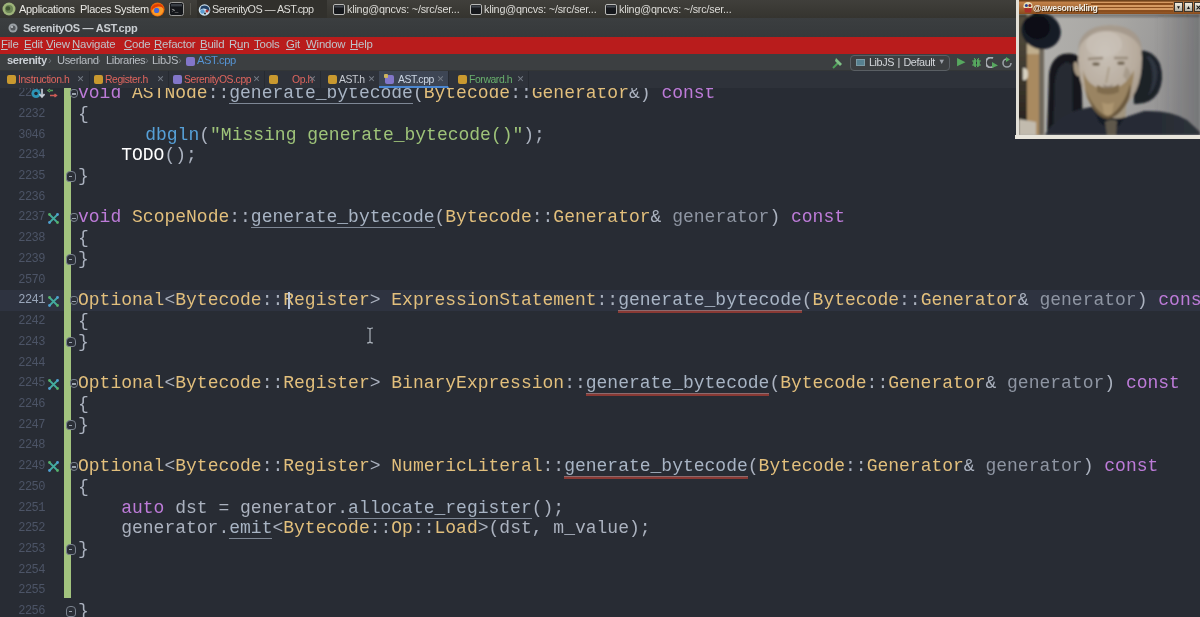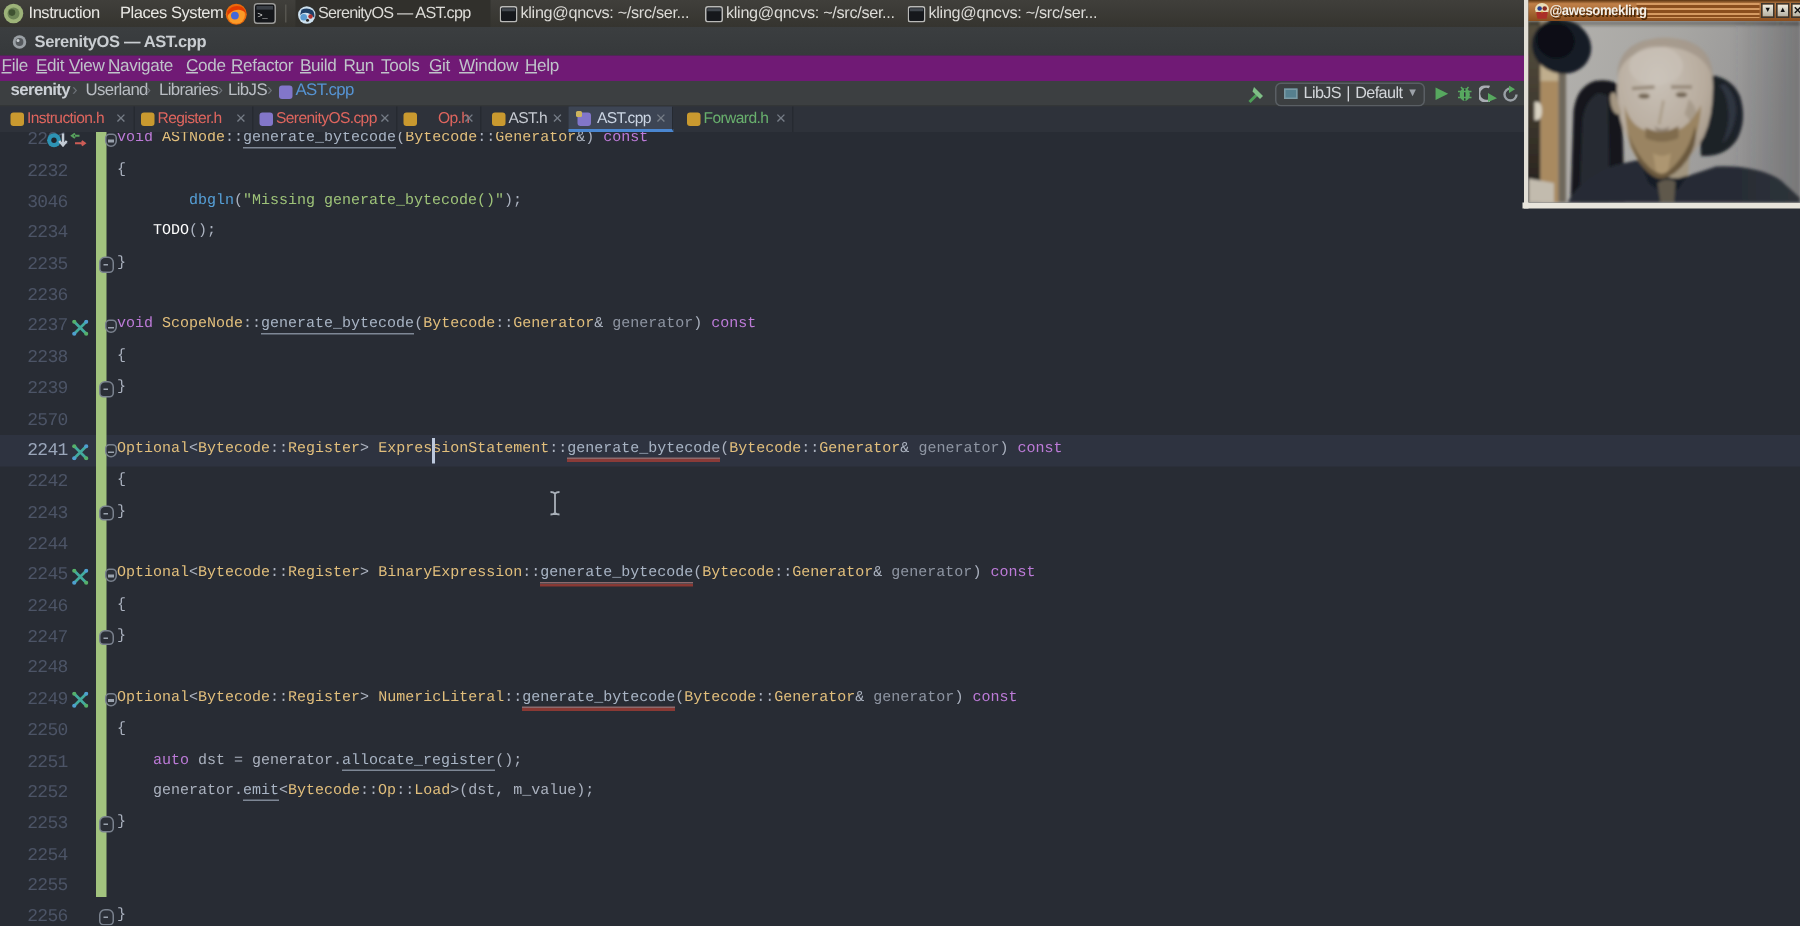--- a/index.html
+++ b/index.html
@@ -4,52 +4,52 @@
   html,body{margin:0;padding:0;background:#282c34;}
   body{width:1200px;height:617px;position:relative;overflow:hidden;
        font-family:"Liberation Sans",sans-serif;-webkit-font-smoothing:antialiased;}
   .abs{position:absolute;}
   
   #panel{left:0;top:0;width:1200px;height:18px;background:linear-gradient(#403f3b,#35342f);color:#e8e7e3;font-size:11px;letter-spacing:-0.3px;}
   #panel .mi{position:absolute;top:2px;line-height:15px;}
   .wbtn{position:absolute;top:0;height:18px;color:#dcdbd7;font-size:10.8px;line-height:18px;letter-spacing:-0.2px;white-space:nowrap;overflow:hidden;}
   
   #titlebar{left:0;top:18px;width:1200px;height:19px;background:linear-gradient(#3b3e40,#36393b);color:#c9cdd1;}
-  #menubar{left:0;top:37px;width:1200px;height:17px;background:#701a75;color:#bfc3c9;font-size:11.4px;letter-spacing:-0.2px;}
+  #menubar{left:0;top:37px;width:1200px;height:17px;background:#b91c1c;color:#bfc3c9;font-size:11.4px;letter-spacing:-0.2px;}
   #menubar span{position:absolute;top:1px;}
   #navbar{left:0;top:54px;width:1200px;height:16px;background:#3c3f41;color:#b9bdc3;font-size:11.2px;letter-spacing:-0.4px;border-bottom:1px solid #333637;}
   #tabbar{left:0;top:71px;width:1200px;height:17px;background:#2e323a;z-index:2;}
   .tab{position:absolute;top:0;height:17px;font-size:10.4px;line-height:17px;color:#c7cbd2;letter-spacing:-0.4px;border-right:1px solid #262a31;white-space:nowrap;overflow:hidden;}
   .tab .ic{position:absolute;top:4px;width:9px;height:9px;border-radius:2px;}
   .tab .x{position:absolute;top:0;color:#767d87;font-size:9px;}
   
   #editor{left:0;top:86px;width:1200px;height:531px;background:#282c34;overflow:hidden;z-index:1;}
   .ln{position:absolute;left:16px;width:29px;text-align:right;color:#4c5466;font-family:"Liberation Mono",monospace;font-size:12px;line-height:20.72px;letter-spacing:-0.5px;}
-  .cl{position:absolute;left:78px;font-family:"Liberation Mono",monospace;font-size:10px;line-height:20.72px;color:#abb2bf;white-space:pre;letter-spacing:0.0px;}
+  .cl{position:absolute;left:78px;font-family:"Liberation Mono",monospace;font-size:18px;line-height:20.72px;color:#abb2bf;white-space:pre;letter-spacing:0.0px;}
   .k{color:#bd7bd8;} .t{color:#e2bf7c;} .b{color:#56a0d8;margin-left:24px;} .s{color:#9ec379;} .r{color:#ffffff;} .p{color:#8e95a2;}
   .f{color:#a8b4c4;border-bottom:1px solid #7e8795;}
   .fe{color:#a8b4c4;border-bottom:1px solid #8d6a6d;box-shadow:0 2px 0 rgba(178,62,53,0.7);}
   #curline{left:0;top:204.3px;width:1200px;height:20.7px;background:#2e3340;}
   #greenbar{left:64px;top:0px;width:7px;height:512px;background:#a2c37e;}
   .fold{position:absolute;background:#2b2f37;border:1px solid #7a828e;box-sizing:border-box;}
   .fold:before{content:"";position:absolute;left:1.5px;top:3.8px;width:3.5px;height:1.2px;background:#9aa2ad;}
   .foldo{left:69.5px;width:8px;height:9.5px;border-radius:3px 3px 4px 4px;}
   .foldc{left:66px;width:10px;height:10.5px;border-radius:4px 4px 3px 3px;}
   
   #cam{left:1015px;top:0;width:185px;height:139px;z-index:5;}
 </style></head>
 <body>
 
 <div id="panel" class="abs">
   <svg class="abs" style="left:2px;top:2px" width="14" height="14">
       <circle cx="7" cy="7" r="6.5" fill="#9db379"></circle>
       <circle cx="7" cy="7" r="4" fill="#6c8455"></circle>
       <circle cx="6" cy="6.4" r="2.2" fill="#3f5231"></circle>
     </svg>
-  <span class="mi" style="left:19px">Instruction</span>
+  <span class="mi" style="left:19px">Applications</span>
   <span class="mi" style="left:80px">Places</span>
   <span class="mi" style="left:114px">System</span>
   <svg class="abs" style="left:150px;top:2px" width="15" height="15">
       <circle cx="7.5" cy="7.5" r="7" fill="#e8690c"></circle>
       <circle cx="7.5" cy="8" r="5.8" fill="#fb9b28"></circle>
       <circle cx="6.6" cy="8.4" r="2.6" fill="#4468d8"></circle>
       <path d="M1.5 5.5 Q5 0.8 11 2.5 Q13.5 4 14 7 Q11 3.5 6 5 Q2.5 6.5 1.5 9Z" fill="#e23b00"></path>
     </svg>
   <svg class="abs" style="left:169px;top:2px" width="15" height="14">
       <rect x="0.5" y="0.5" width="14" height="13" rx="2" fill="#14161a" stroke="#9a9a98"></rect>

